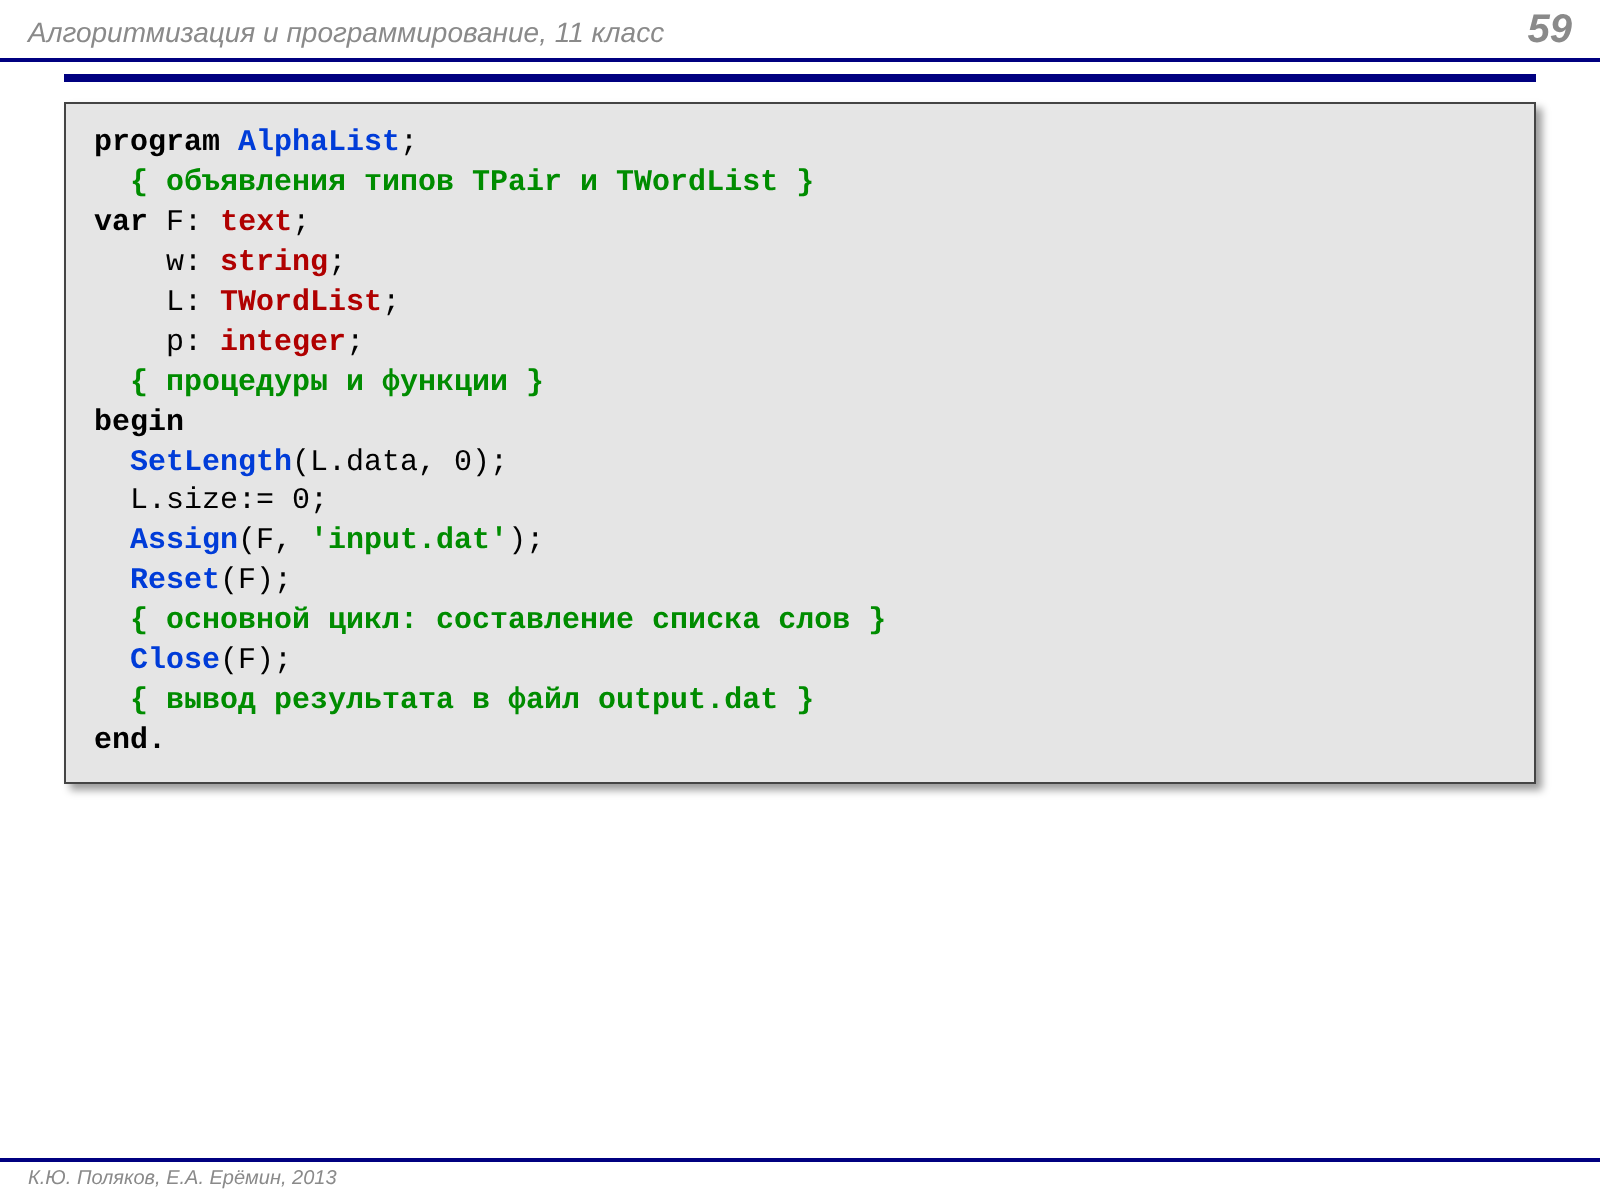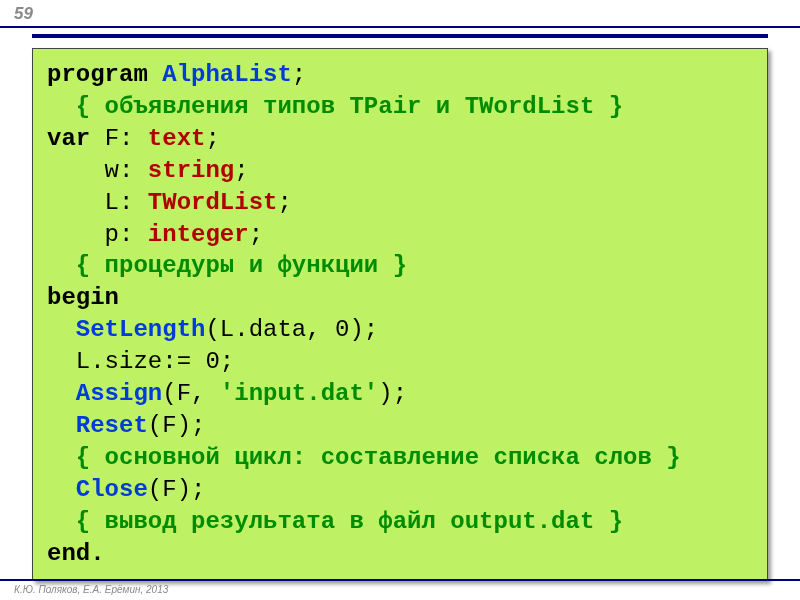--- a/index.html
+++ b/index.html
@@ -22,21 +22,21 @@
     align-items: center;
     justify-content: space-between;
     padding: 4px 14px 2px 14px;
     font-style: italic;
     color: #8a8a8a;
   }
   .header .course {
     font-size: 14px;
   }
   .header .page {
-    font-size: 17px;
+    font-size: 20px;
     font-weight: bold;
     color: #8a8a8a;
   }
   .hr1 {
     height: 2px;
     background: #000080;
     margin: 0 0 6px 0;
   }
   .title {
     font-size: 30px;
@@ -44,26 +44,26 @@
     color: #000;
     padding: 4px 0 2px 34px;
   }
   .title-rule {
     height: 4px;
     background: #000080;
     margin: 0 32px 10px 32px;
   }
   .codebox {
     margin: 0 32px;
-    background: #bef264;
+    background: #e5e5e5;
     border: 1px solid #444;
     box-shadow: 3px 3px 4px rgba(0,0,0,0.4);
     padding: 10px 14px 10px 14px;
     font-family: "Courier New", monospace;
-    font-size: 24px;
+    font-size: 15px;
     line-height: 1.33;
     color: #000;
     white-space: pre;
   }
   .kw   { color: #000; font-weight: bold; }
   .name { color: #003cd8; font-weight: bold; }
   .type { color: #b00000; font-weight: bold; }
   .cmt  { color: #008c00; font-weight: bold; }
   .call { color: #003cd8; font-weight: bold; }
   .str  { color: #008c00; font-weight: bold; }
@@ -78,20 +78,21 @@
     color: #8a8a8a;
     font-size: 10px;
   }
 </style>
 </head>
 <body>
 
 <div class="slide">
 
   <div class="header">
+    <span class="course">Алгоритмизация и программирование, 11 класс</span>
     <span class="page">59</span>
   </div>
   <div class="hr1"></div>
 
   <div class="title-rule"></div>
 
   <div class="codebox"><span class="kw">program</span> <span class="name">AlphaList</span><span>;</span>
   <span class="cmt">{ объявления типов TPair и TWordList }</span>
 <span class="kw">var</span> <span>F:</span> <span class="type">text</span><span>;</span>
     <span>w:</span> <span class="type">string</span><span>;</span>

